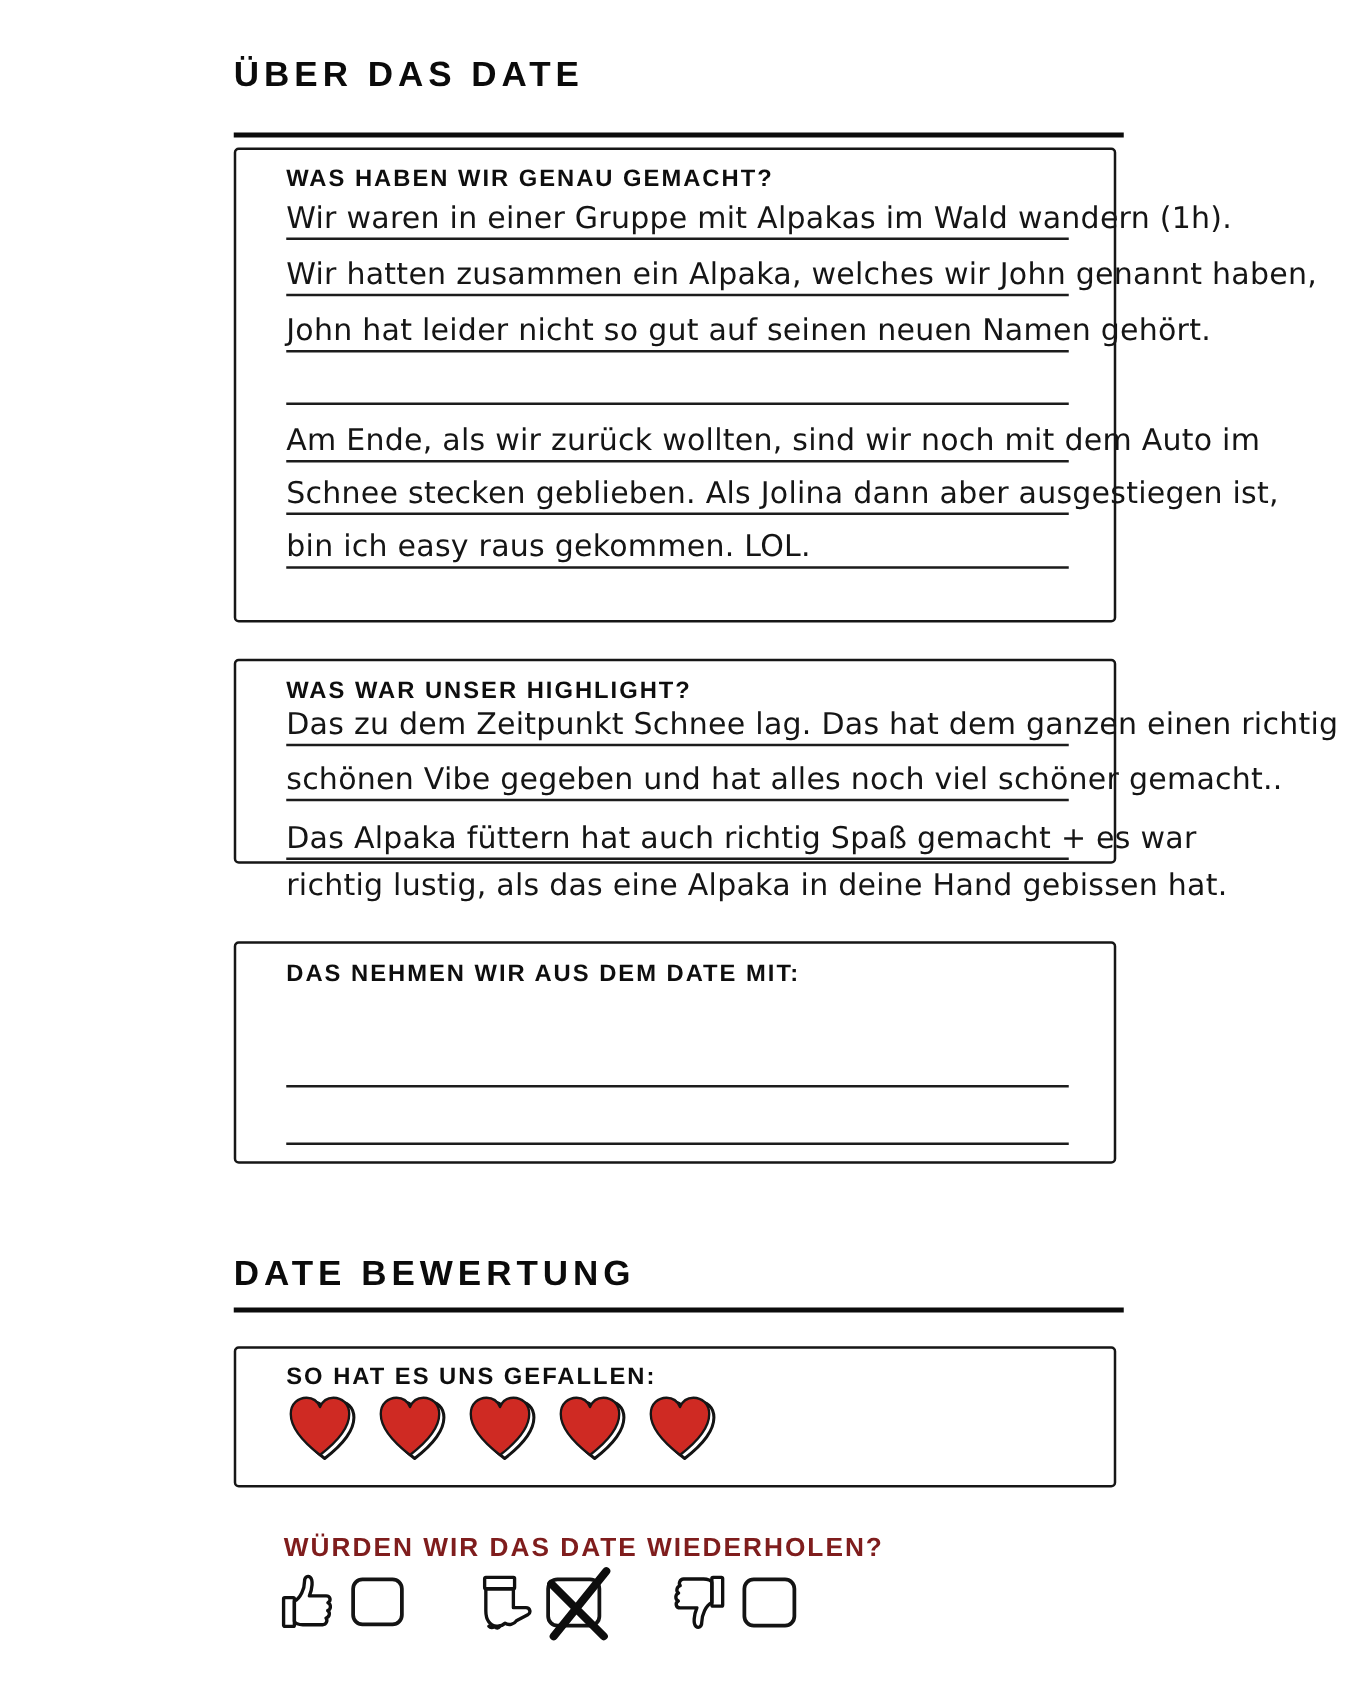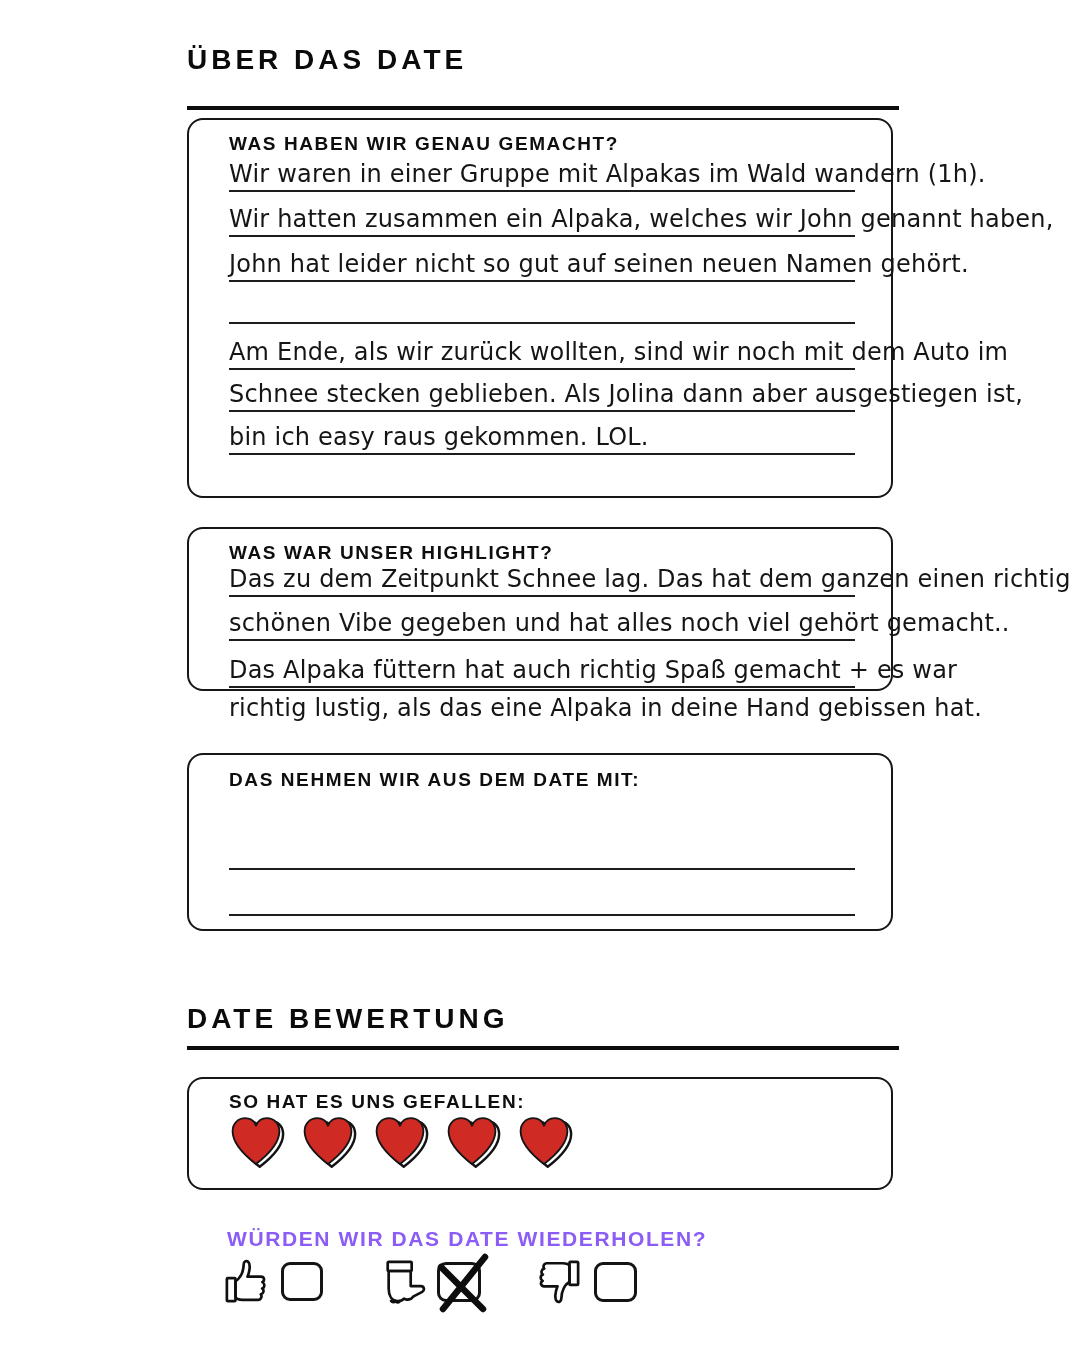--- a/index.html
+++ b/index.html
@@ -2,32 +2,32 @@
 <html><head>
 <meta charset="utf-8">
 <style>
   html,body{margin:0;padding:0;background:#ffffff;}
   body{width:1080px;height:1350px;position:relative;font-family:"Liberation Sans",sans-serif;color:#0d0d0d;overflow:hidden;}
   .sheet{position:absolute;inset:0;background:#fff;}
 
   .section-title{position:absolute;left:187px;margin:0;font-size:28px;font-weight:bold;letter-spacing:4px;color:#0b0b0b;white-space:nowrap;}
   .title-rule{position:absolute;left:187px;width:712px;border-top:4px solid #0c0c0c;}
 
-  .panel{position:absolute;left:187px;width:706px;box-sizing:border-box;border:2.5px solid #161616;border-radius:16px;background:#fff;}
+  .panel{position:absolute;left:187px;width:706px;box-sizing:border-box;border:2.5px solid #161616;border-radius:4px;background:#fff;}
   .panel-heading{position:absolute;left:40px;top:13px;font-size:19px;font-weight:bold;letter-spacing:1.6px;color:#0e0e0e;white-space:nowrap;}
 
   .write-line{position:absolute;left:40px;width:626px;height:34px;line-height:36px;border-bottom:2px solid #1c1c1c;
               font-family:"DejaVu Sans",sans-serif;font-size:24px;letter-spacing:.2px;color:#151515;white-space:nowrap;}
   .write-line.no-rule{border-bottom:none;}
 
   .hearts-row{position:absolute;left:38px;top:36px;height:56px;display:flex;gap:14px;}
   .heart{display:inline-block;width:58px;height:55px;}
   .heart svg{display:block;width:100%;height:100%;}
 
-  .repeat-question{position:absolute;left:227px;top:1227px;font-size:21px;font-weight:bold;letter-spacing:1.6px;color:#8b5cf6;white-space:nowrap;}
+  .repeat-question{position:absolute;left:227px;top:1227px;font-size:21px;font-weight:bold;letter-spacing:1.6px;color:#7f1d1d;white-space:nowrap;}
 
   .opt-icon{position:absolute;width:46px;height:46px;}
   .opt-icon svg{display:block;width:100%;height:100%;}
   .checkbox{position:absolute;width:42px;height:39px;box-sizing:border-box;border:3px solid #141414;border-radius:9px;background:#fff;}
   .x-mark{position:absolute;left:-6px;top:-12px;width:56px;height:60px;display:none;}
 </style>
 </head>
 <body>
 
 <div class="sheet">
@@ -42,21 +42,21 @@
     <div class="write-line" style="top:126px">John hat leider nicht so gut auf seinen neuen Namen gehört.</div>
     <div class="write-line" style="top:168px"></div>
     <div class="write-line" style="top:214px">Am Ende, als wir zurück wollten, sind wir noch mit dem Auto im</div>
     <div class="write-line" style="top:256px">Schnee stecken geblieben. Als Jolina dann aber ausgestiegen ist,</div>
     <div class="write-line" style="top:299px">bin ich easy raus gekommen. LOL.</div>
   </section>
 
   <section class="panel" style="top:527px;height:164px">
     <div class="panel-heading">WAS WAR UNSER HIGHLIGHT?</div>
     <div class="write-line" style="top:32px">Das zu dem Zeitpunkt Schnee lag. Das hat dem ganzen einen richtig</div>
-    <div class="write-line" style="top:76px">schönen Vibe gegeben und hat alles noch viel gehört gemacht..</div>
+    <div class="write-line" style="top:76px">schönen Vibe gegeben und hat alles noch viel schöner gemacht..</div>
     <div class="write-line" style="top:123px">Das Alpaka füttern hat auch richtig Spaß gemacht + es war</div>
     <div class="write-line no-rule" style="top:161px">richtig lustig, als das eine Alpaka in deine Hand gebissen hat.</div>
   </section>
 
   <section class="panel" style="top:753px;height:178px">
     <div class="panel-heading" style="top:14px">DAS NEHMEN WIR AUS DEM DATE MIT:</div>
     <div class="write-line" style="top:79px"></div>
     <div class="write-line" style="top:125px"></div>
   </section>
 

